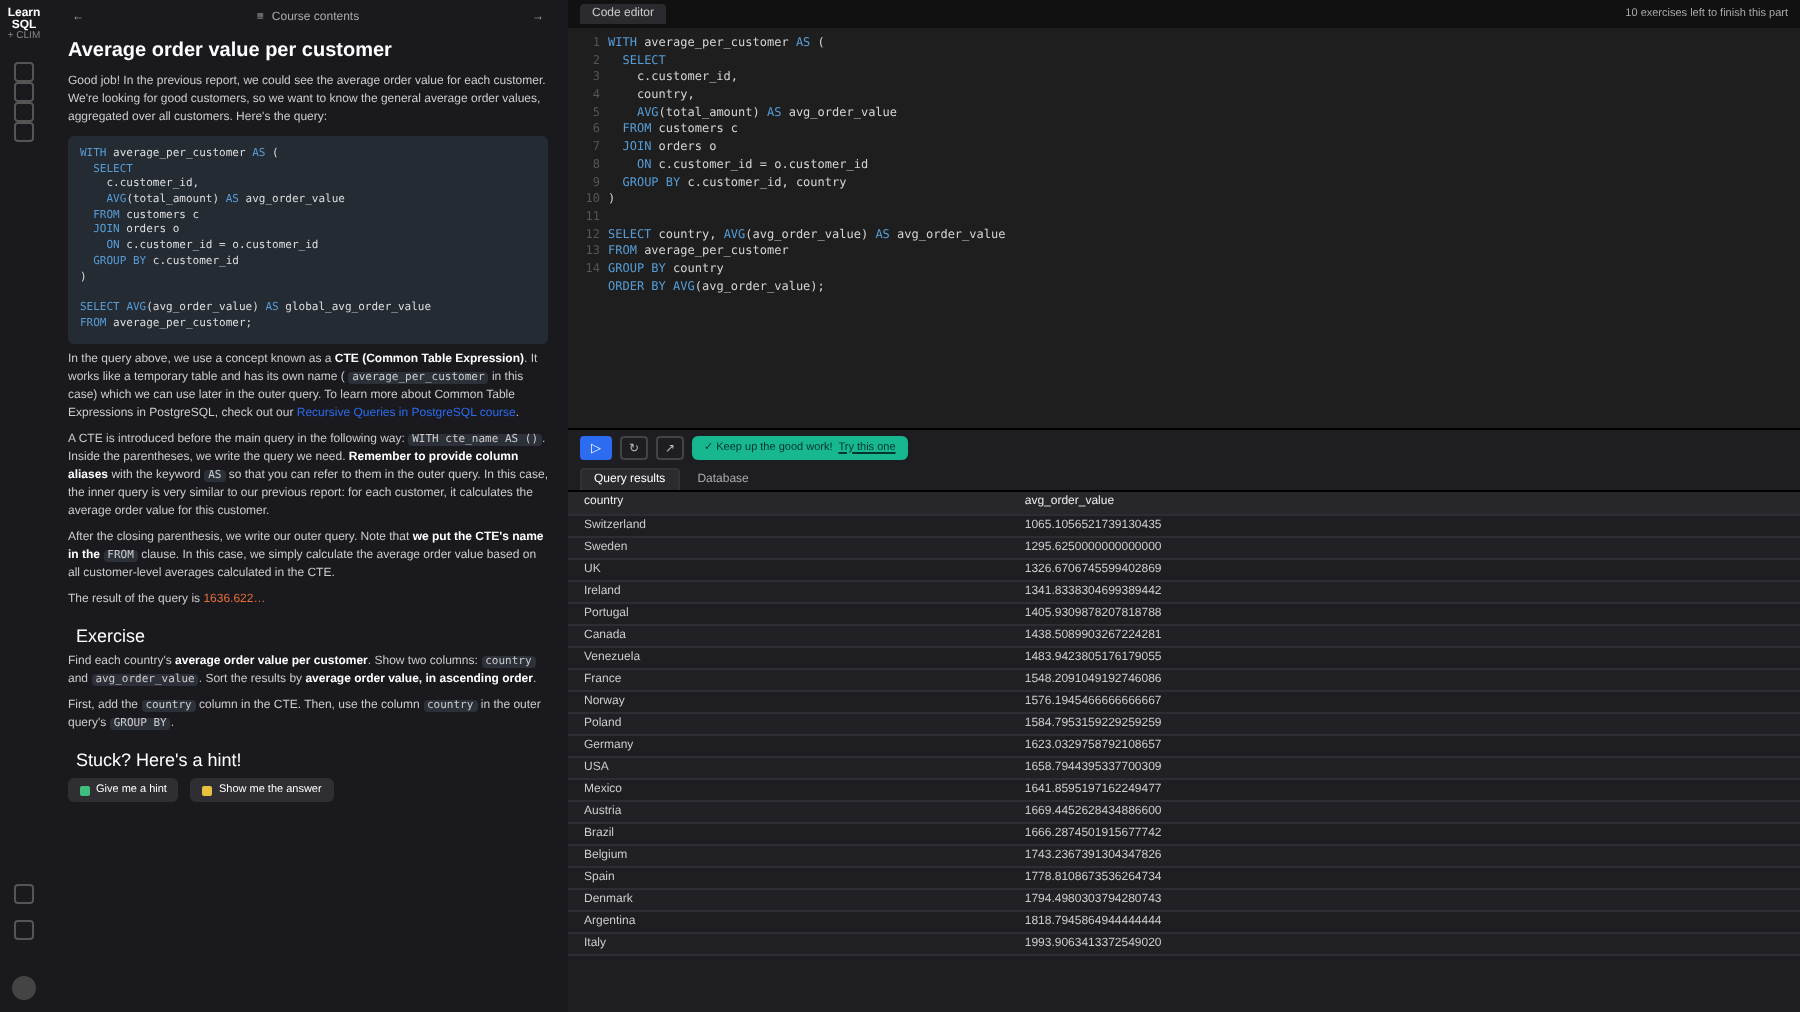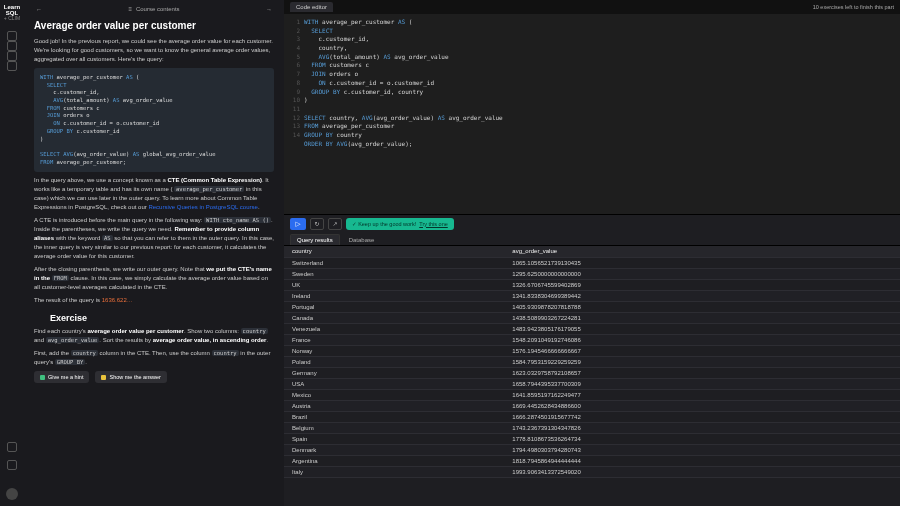--- a/index.html
+++ b/index.html
@@ -41,21 +41,21 @@
   .lesson-top .mid{flex:1;text-align:center;display:flex;align-items:center;justify-content:center;gap:4px;}
   .lesson-top .fwd{width:10px;text-align:center}
   h1{font-size:10px;font-weight:600;color:#fff;margin:4px 0 6px 0;}
   .lesson p{font-size:6px;line-height:1.5;color:#ccc;margin:4px 0;}
   pre.code{background:var(--code-bg);padding:6px;border-radius:3px;font-family:Consolas,monospace;font-size:5.5px;line-height:1.4;color:#ddd;margin:4px 0;white-space:pre;overflow:hidden;}
   .kw{color:var(--sql-blue);}
   .lesson code.inline{background:#2c3038;padding:0 2px;border-radius:2px;font-family:Consolas,monospace;font-size:5.5px;}
   .lesson strong{color:#fff;font-weight:600;}
   .lesson a{color:var(--accent);text-decoration:none;}
   .result-num{color:var(--orange);}
-  h2{font-size:9px;color:#fff;margin:8px 0 4px 16px;font-weight:700;}
+  h2{font-size:9px;color:#fff;margin:8px 0 4px 4px;font-weight:400;}
   .hint-row{display:flex;gap:6px;margin-top:4px;}
   .hint-btn{background:#2e2e33;border-radius:3px;padding:3px 6px;font-size:5.5px;color:#fff;display:flex;align-items:center;gap:3px;}
   .hint-btn .dot{width:5px;height:5px;border-radius:1px;}
   .dot.green{background:#3fbf7f}
   .dot.yellow{background:#e8c23c}
   
   .right{flex:1;display:flex;flex-direction:column;background:var(--panel-dark);}
   .topbar{height:14px;background:#111;display:flex;align-items:center;padding:0 6px;font-size:6px;}
   .topbar .tab{background:#2a2a2f;padding:2px 6px;border-radius:2px 2px 0 0;color:#ccc;}
   .topbar .status{margin-left:auto;color:#aaa;font-size:5.5px;}
@@ -141,20 +141,21 @@
   <p>
     <span>The result of the query is </span><span class="result-num">1636.622…</span>
   </p>
   <h2>Exercise</h2>
   <p>
     <span>Find each country's </span><strong>average order value per customer</strong><span>. Show two columns: </span><code class="inline">country</code><span> and </span><code class="inline">avg_order_value</code><span>. Sort the results by </span><strong>average order value, in ascending order</strong>.
   </p>
   <p>
     <span>First, add the </span><code class="inline">country</code><span> column in the CTE. Then, use the column </span><code class="inline">country</code><span> in the outer query's </span><code class="inline">GROUP BY</code>.
   </p>
+  <h2>Stuck? Here's a hint!</h2>
   <div class="hint-row">
     <div class="hint-btn">
         <span class="dot green"></span>
         <span>Give me a hint</span>
       </div>
     <div class="hint-btn">
         <span class="dot yellow"></span>
         <span>Show me the answer</span>
       </div>
   </div>

